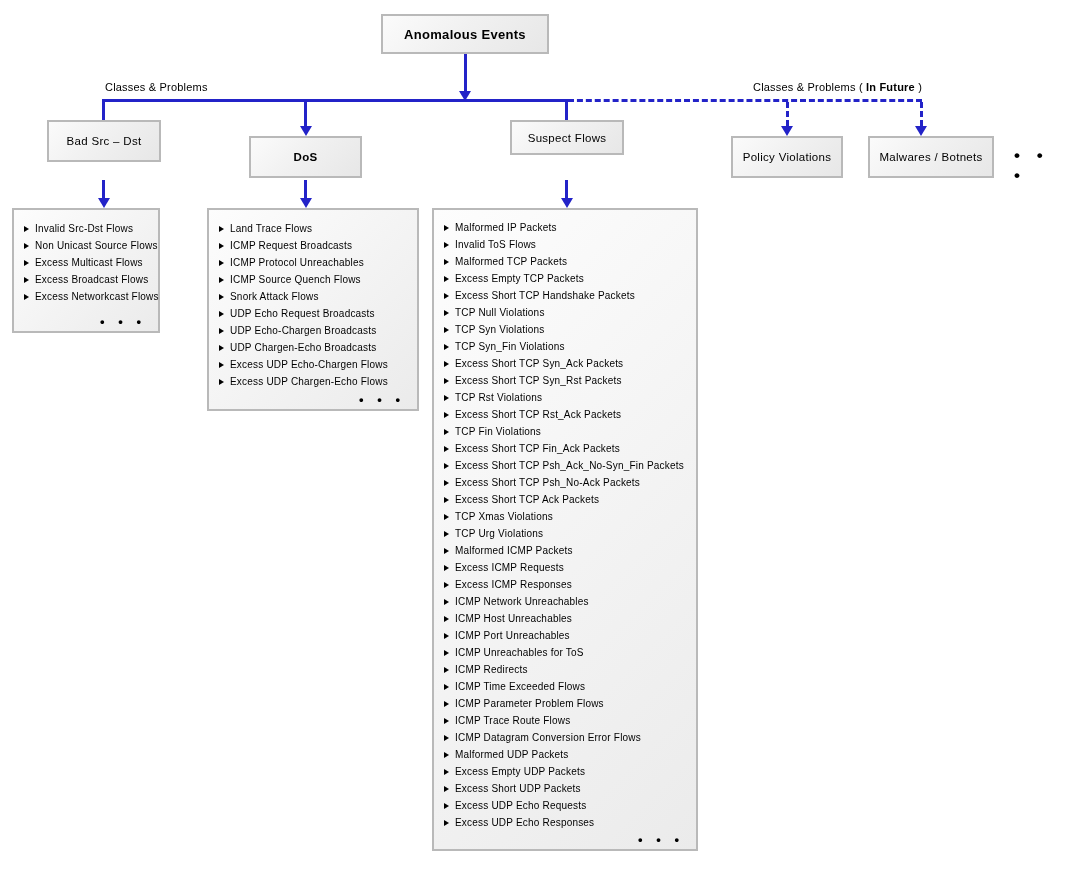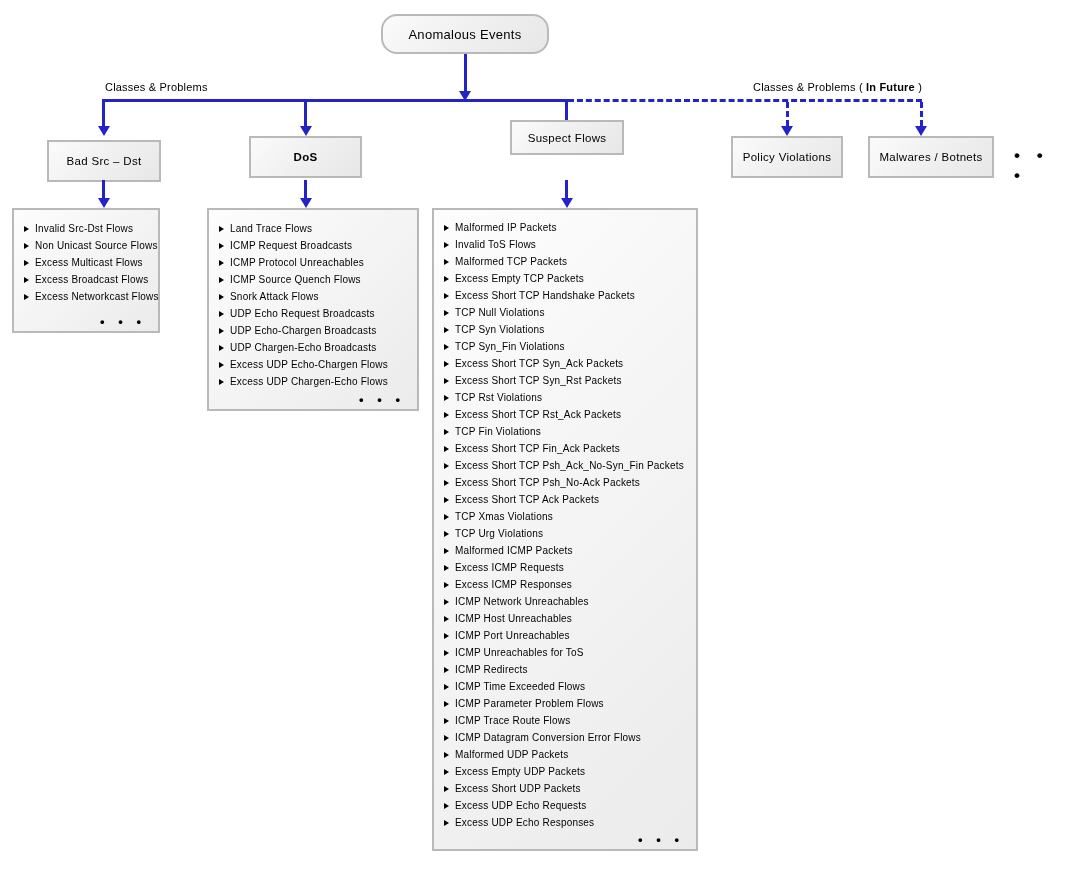--- a/index.html
+++ b/index.html
@@ -11,21 +11,21 @@
   }
 
   
   .node-box {
     position:absolute;
     border:2px solid var(--border);
     background:linear-gradient(135deg,#fbfbfb 0%,#f1f1f1 45%,#e7e7e7 100%);
     display:flex; align-items:center; justify-content:center;
     text-align:center;
   }
-  .root-box { font-weight:normal; font-size:13px; letter-spacing:0.3px;border-radius:16px; }
+  .root-box { font-weight:bold; font-size:13px; letter-spacing:0.3px; }
   .cat-box  { font-size:11.5px; letter-spacing:0.3px; }
 
   .list-box {
     position:absolute;
     border:2px solid var(--border);
     background:linear-gradient(135deg,#fdfdfd 0%,#f3f3f3 55%,#ebebeb 100%);
   }
   .items { list-style:none; padding:10px 6px 0 8px; }
   .items li {
     font-size:10px; line-height:17px; letter-spacing:0.2px;
@@ -84,21 +84,21 @@
 
 <div class="vline" style="left:565px;top:102px;height:24px;"></div>
 <div class="arrow-down" style="left:561px;top:126px;"></div>
 
 <div class="vline-dashed" style="left:786px;top:102px;height:24px;"></div>
 <div class="arrow-down" style="left:781px;top:126px;"></div>
 
 <div class="vline-dashed" style="left:920px;top:102px;height:24px;"></div>
 <div class="arrow-down" style="left:915px;top:126px;"></div>
 
-<div class="node-box cat-box" style="left:47px;top:140px;width:114px;height:42px;">
+<div class="node-box cat-box" style="left:47px;top:120px;width:114px;height:42px;">
   <span>Bad Src – Dst</span>
 </div>
 <div class="node-box cat-box" style="left:249px;top:136px;width:113px;height:42px;font-weight:bold;">
   <span>DoS</span>
 </div>
 <div class="node-box cat-box" style="left:510px;top:120px;width:114px;height:35px;">
   <span>Suspect Flows</span>
 </div>
 <div class="node-box cat-box" style="left:731px;top:136px;width:112px;height:42px;">
   <span>Policy Violations</span>

